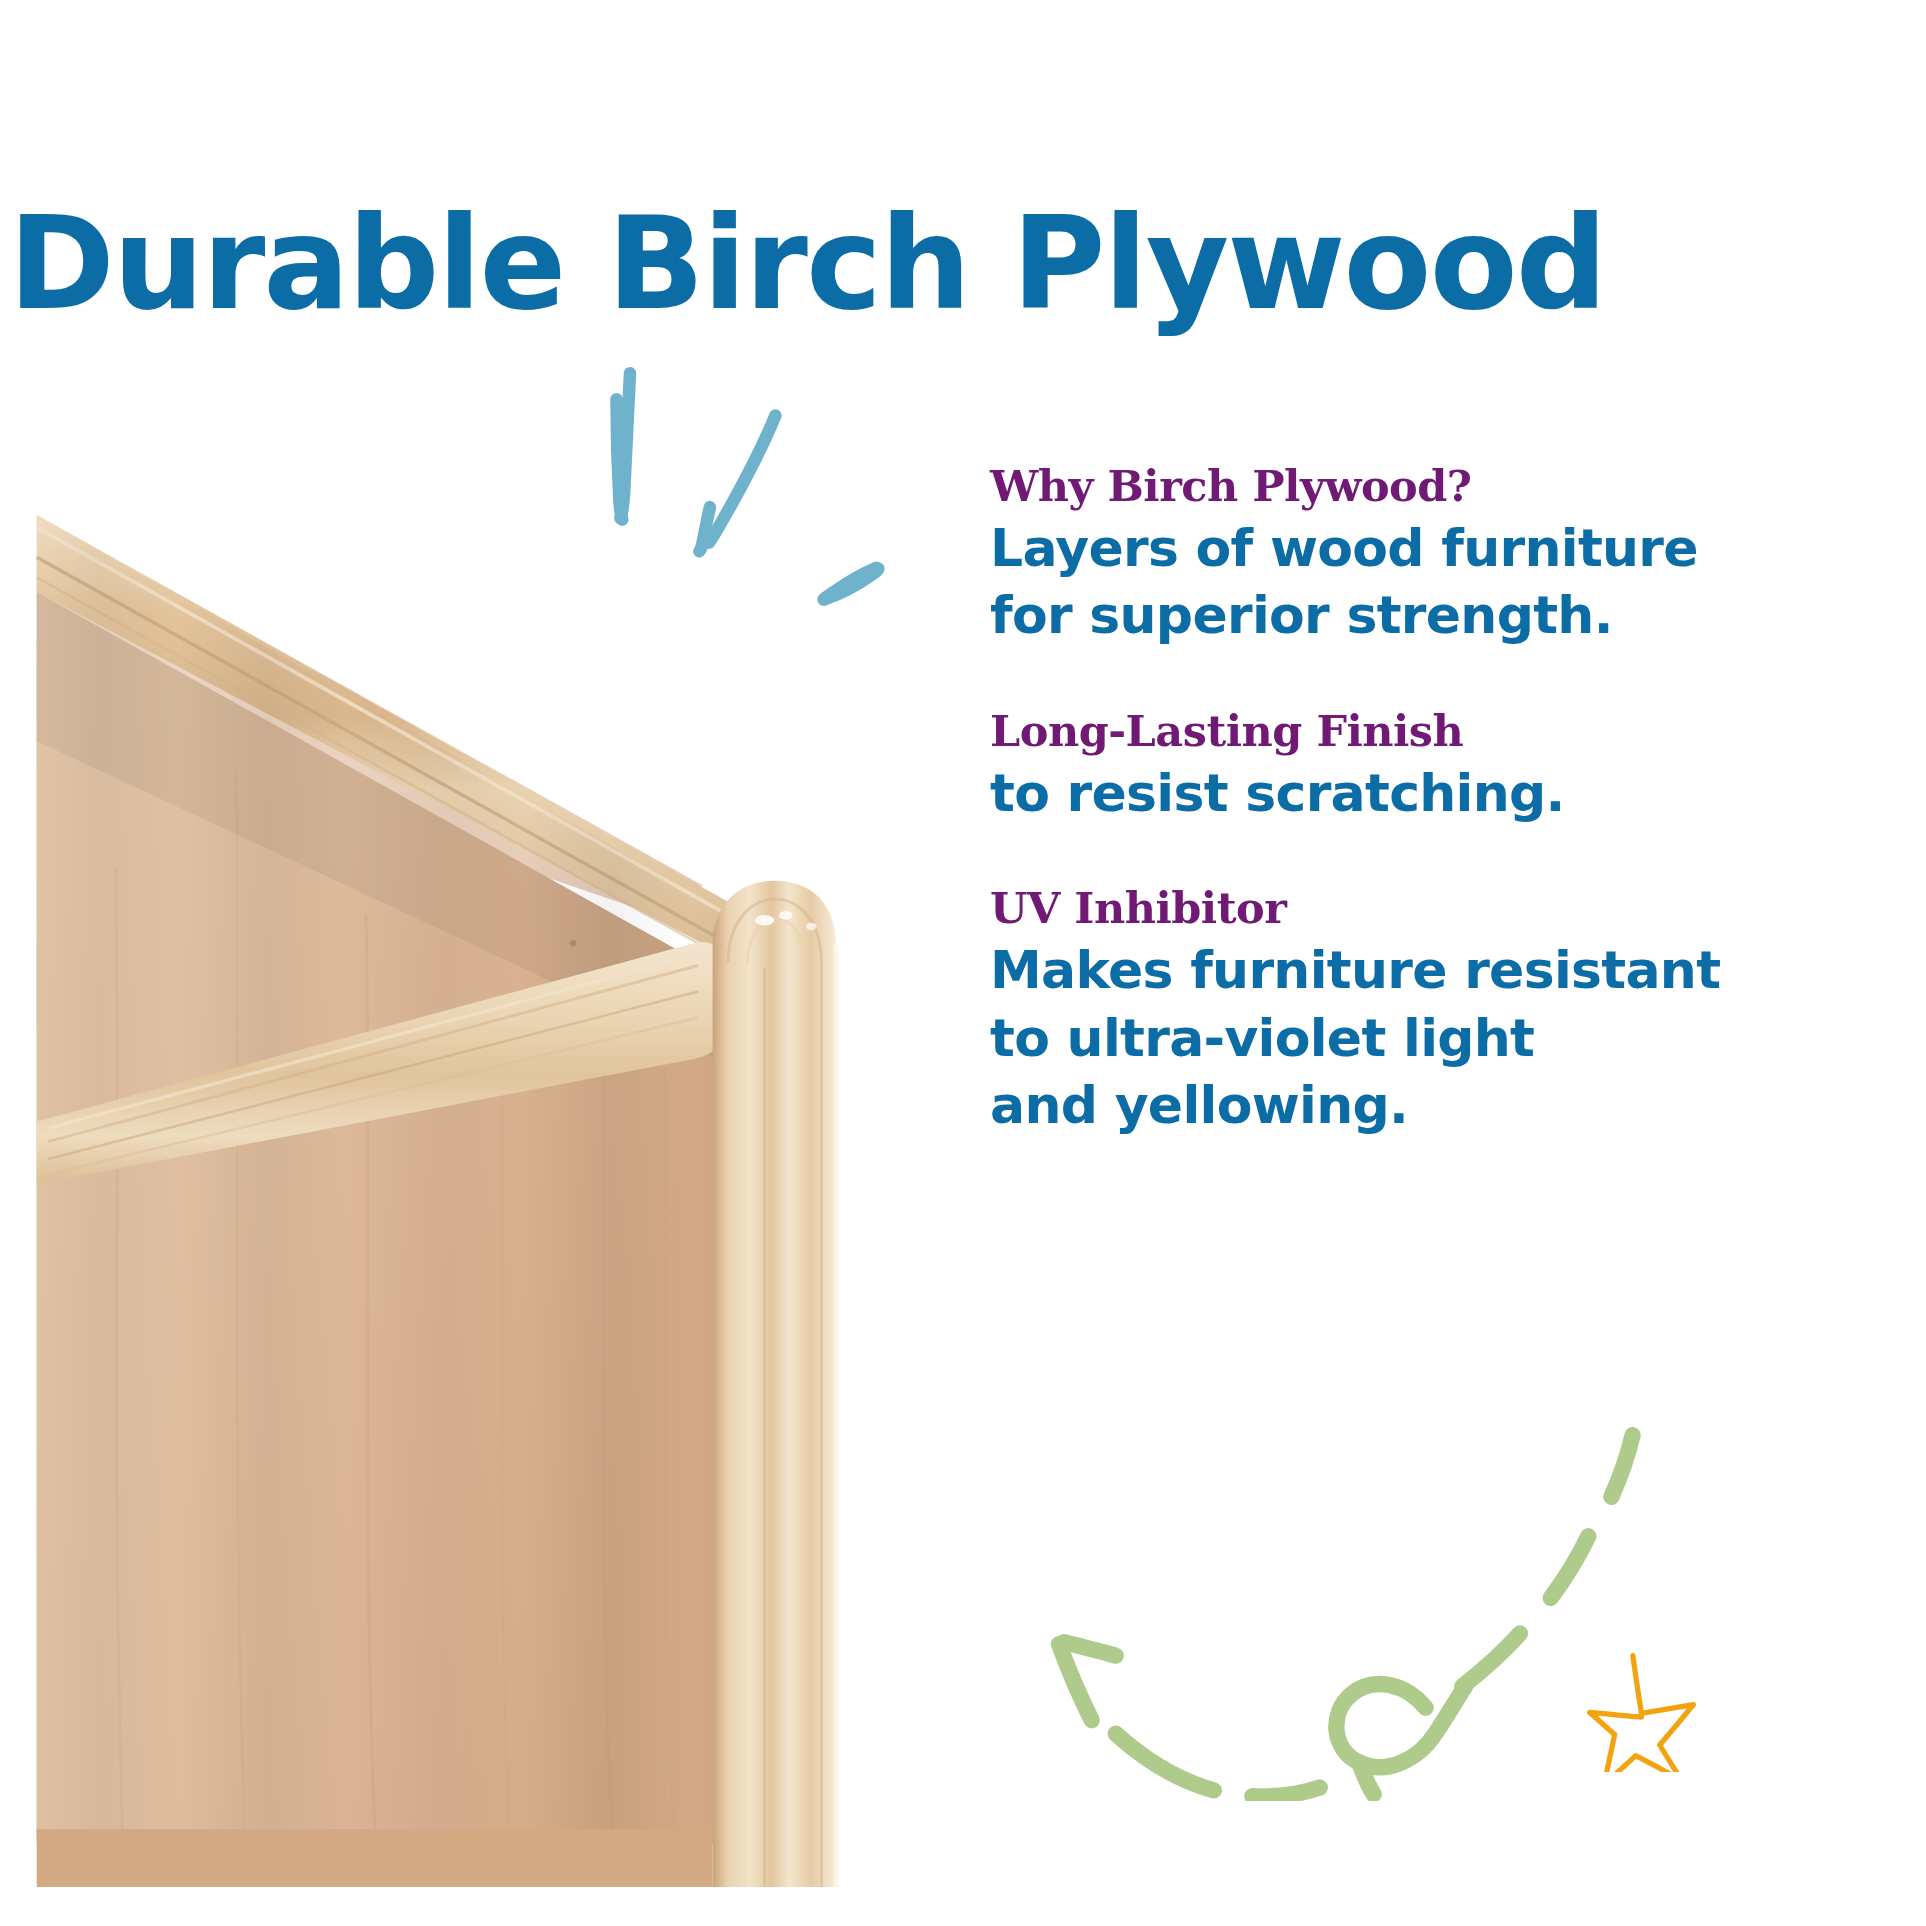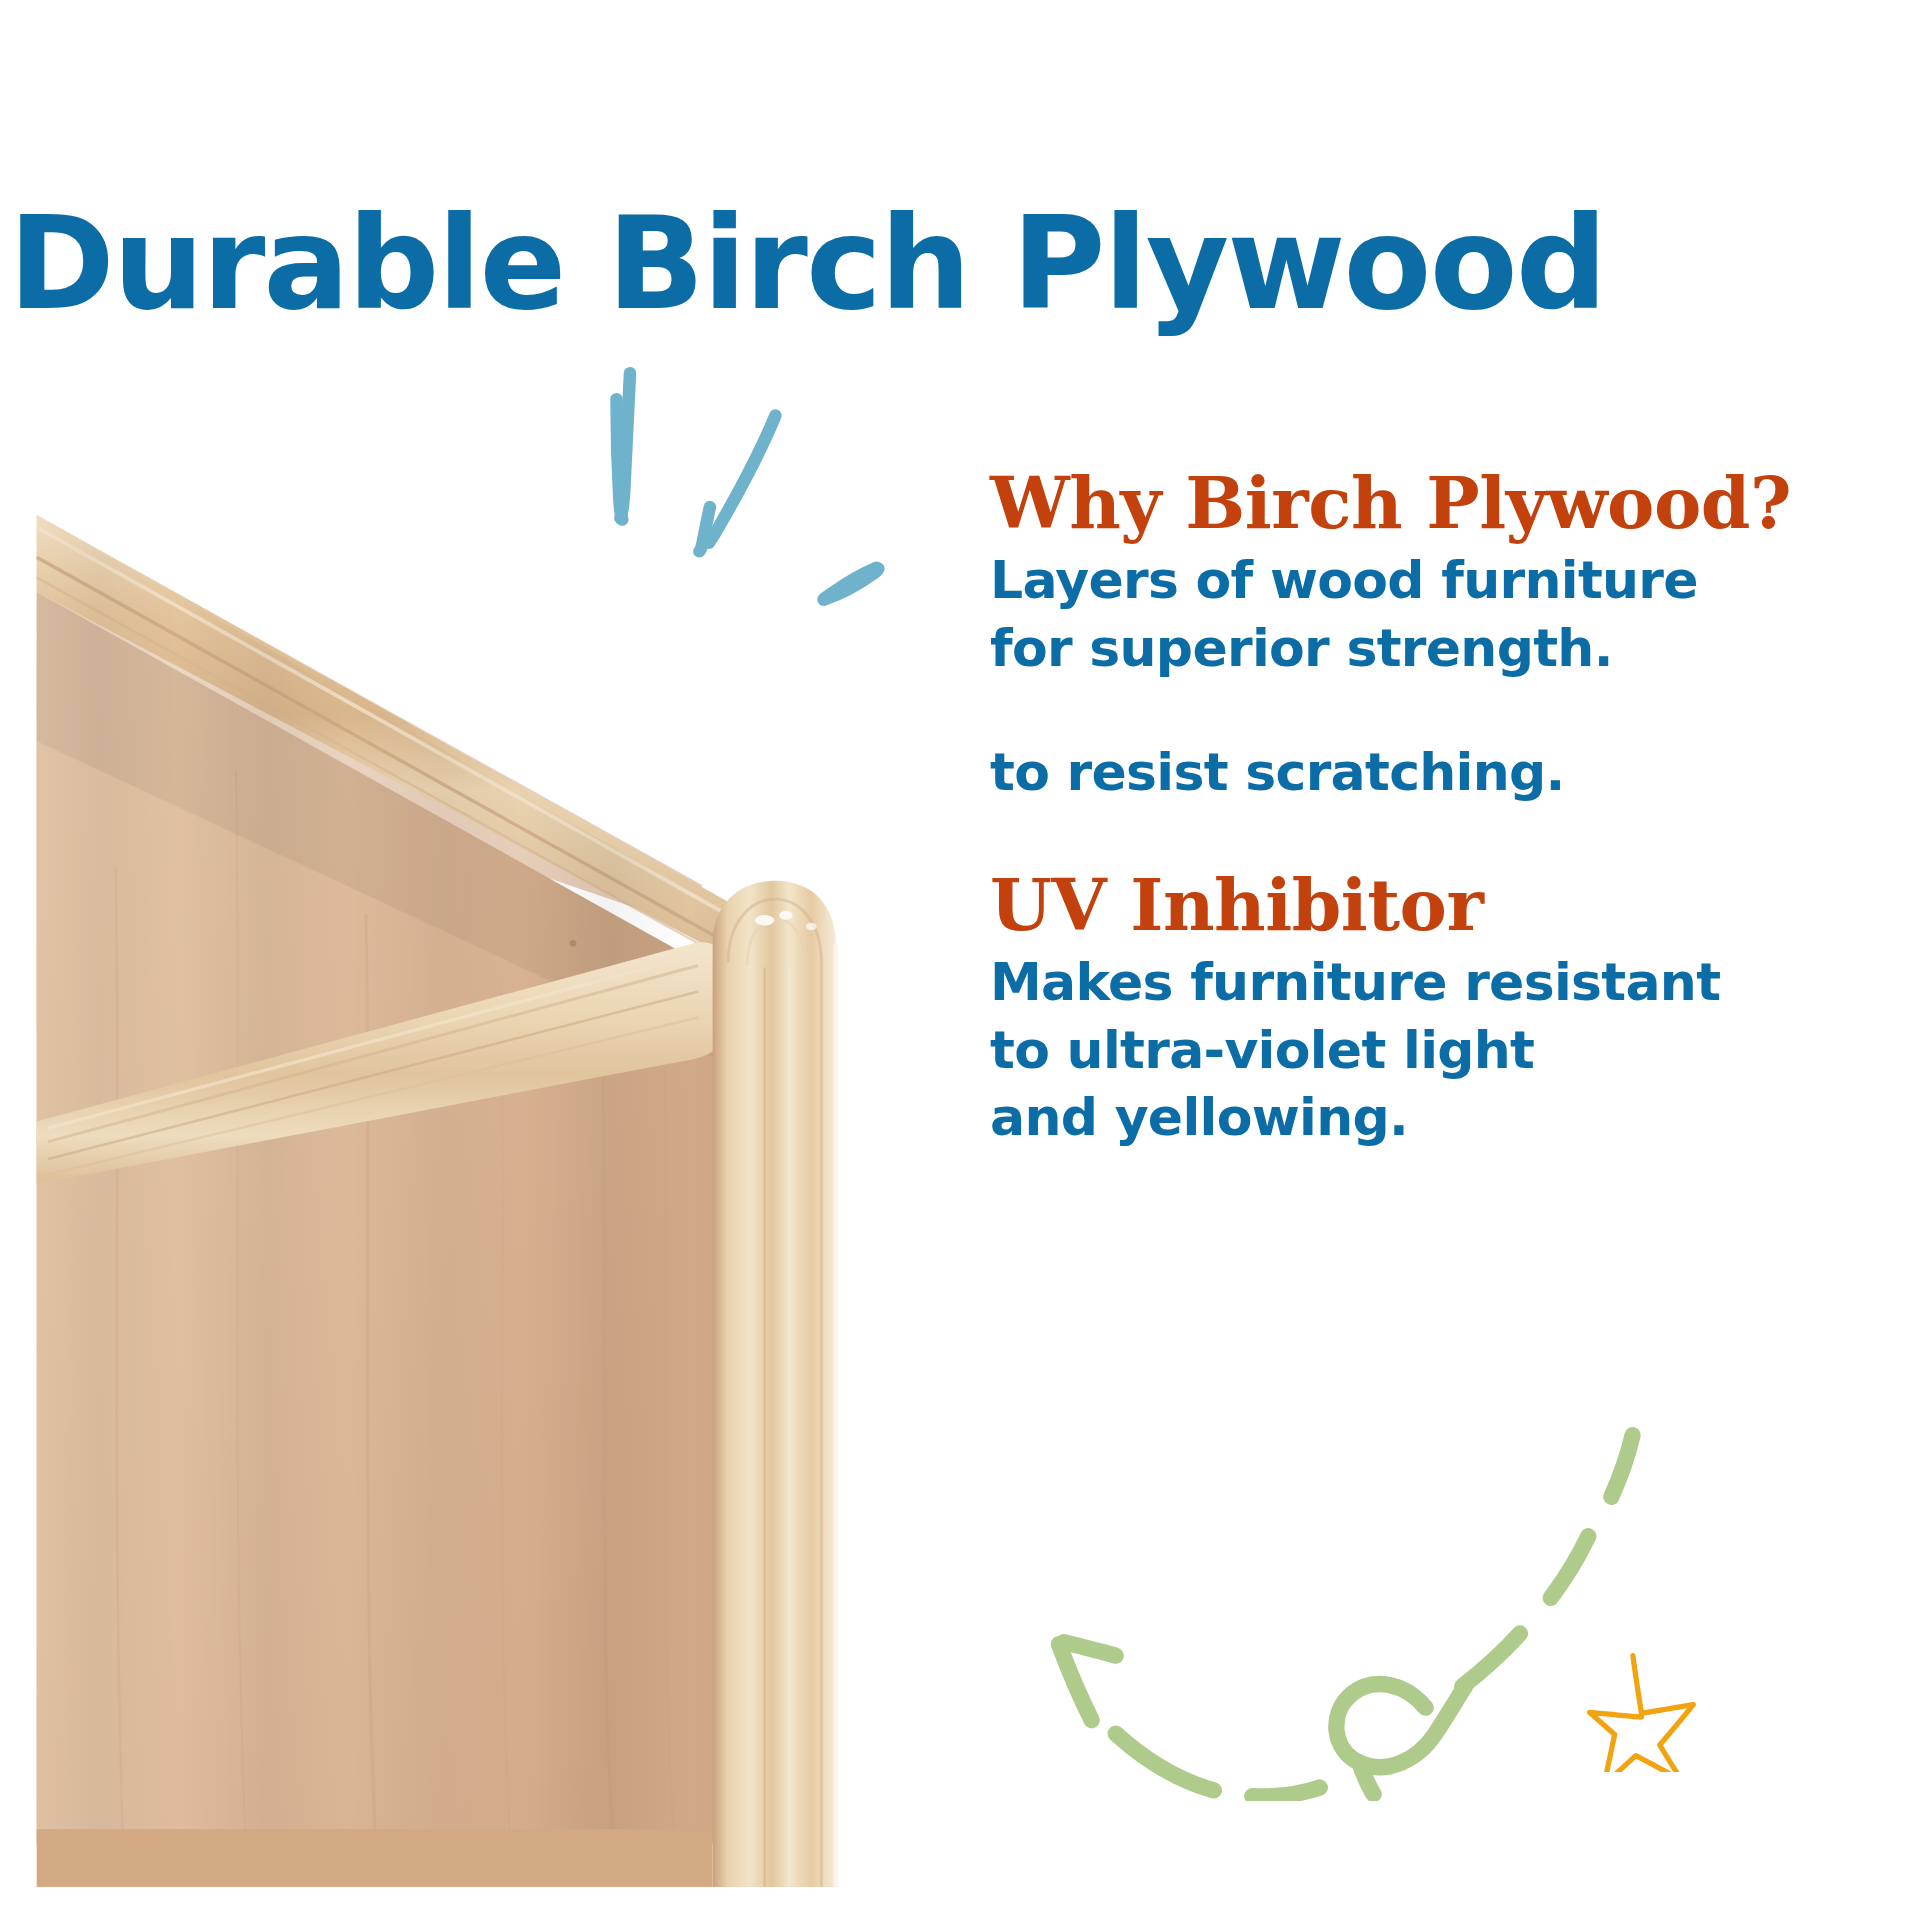--- a/index.html
+++ b/index.html
@@ -53,24 +53,24 @@
   #feature-column {
     position: absolute;
     left: 990px;
     top: 462px;
     width: 867px;
   }
   .feature-block { margin-bottom: 57px; }
   .feature-block:last-child { margin-bottom: 0; }
 
   .feature-heading {
-    color: #c2410c;
+    color: #701a75;
     font-family: "DejaVu Serif", serif;
     font-weight: bold;
-    font-size: 71px;
+    font-size: 43px;
     line-height: 1.16;
     letter-spacing: -0.5px;
     margin: 0 0 2.9px 0;
     white-space: nowrap;
   }
   .feature-body {
     color: #0B6CA6;
     font-family: "DejaVu Sans", sans-serif;
     font-weight: bold;
     font-size: 52px;
@@ -271,20 +271,21 @@
 
     <div class="feature-block">
       <h2 class="feature-heading">Why Birch Plywood?</h2>
       <p class="feature-body">
         <span class="ln">Layers of wood furniture</span>
         <span class="ln">for superior strength.</span>
       </p>
     </div>
 
     <div class="feature-block">
+      <h2 class="feature-heading">Long-Lasting Finish</h2>
       <p class="feature-body">
         <span class="ln">to resist scratching.</span>
       </p>
     </div>
 
     <div class="feature-block">
       <h2 class="feature-heading">UV Inhibitor</h2>
       <p class="feature-body">
         <span class="ln">Makes furniture resistant</span>
         <span class="ln">to ultra-violet light</span>

